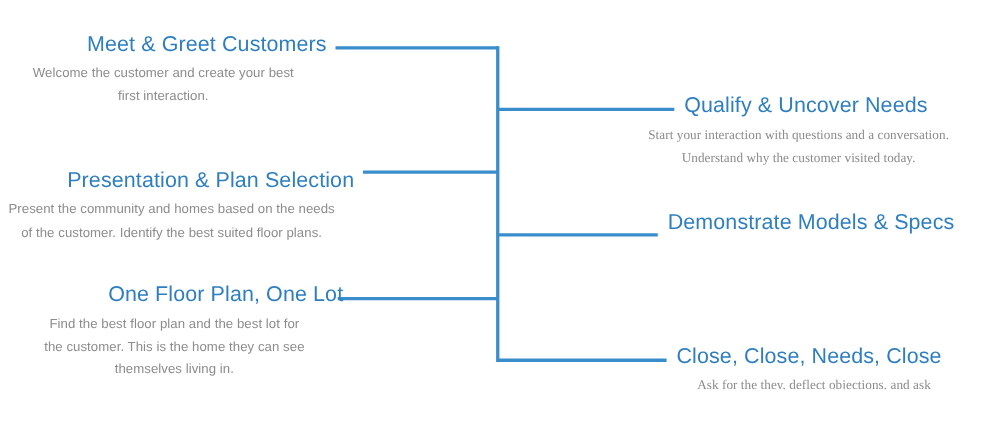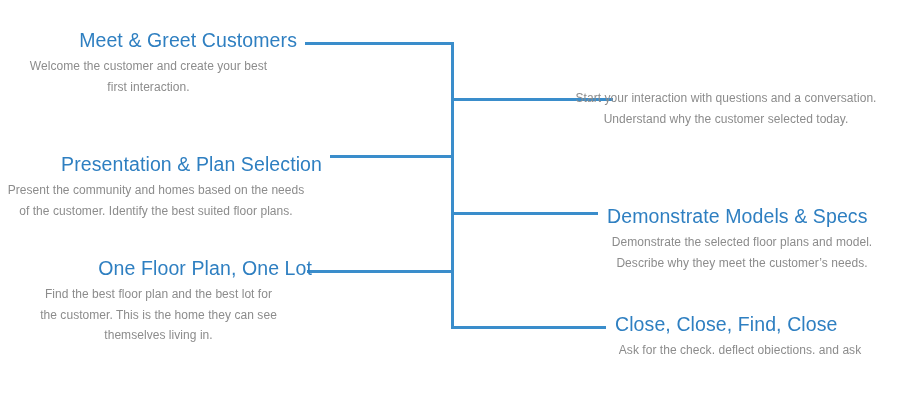--- a/index.html
+++ b/index.html
@@ -57,21 +57,21 @@
     letter-spacing: 0.05px;
     margin: 4px 0 0 0;
   }
   .step-desc-line {
     display: block;
     white-space: nowrap;
   }
 
   
   .step-left .step-desc { text-align: center; }
-  .step-right .step-desc { text-align: center; }
+  .step-right .step-desc { text-align: center; font-family: Liberation Serif, serif; }
 </style>
 </head>
 <body>
 
 <div id="canvas">
 
   <svg class="connector-layer" viewBox="0 0 900 406" width="900" height="406" aria-hidden="true">
     <g stroke="#3a8dcb" stroke-width="3" fill="none" stroke-linecap="butt">
 
       <line x1="452.5" y1="42" x2="452.5" y2="329"></line>
@@ -88,51 +88,48 @@
 
   <div class="step step-left" style="left:0px; top:28px; width:297px;">
     <div class="step-title">Meet &amp; Greet Customers</div>
     <div class="step-desc">
       <span class="step-desc-line">Welcome the customer and create your best</span>
       <span class="step-desc-line">first interaction.</span>
     </div>
   </div>
 
   <div class="step step-right" style="left:622px; top:84px; width:278px;">
+    <div class="step-title">Qualify &amp; Uncover Needs</div>
     <div class="step-desc" style="margin-left:-70px; width:348px;">
       <span class="step-desc-line">Start your interaction with questions and a conversation.</span>
-      <span class="step-desc-line">Understand why the customer selected today.</span>
+      <span class="step-desc-line">Understand why the customer visited today.</span>
     </div>
   </div>
 
   <div class="step step-left" style="left:0px; top:152px; width:322px;">
     <div class="step-title">Presentation &amp; Plan Selection</div>
     <div class="step-desc" style="margin-left:-10px; width:332px;">
       <span class="step-desc-line">Present the community and homes based on the needs</span>
       <span class="step-desc-line">of the customer. Identify the best suited floor plans.</span>
     </div>
   </div>
 
-  <div class="step step-right" style="left:607px; top:204px; width:290px;">
+  <div class="step step-right" style="left:607px; top:190px; width:290px;">
     <div class="step-title">Demonstrate Models &amp; Specs</div>
-    <div class="step-desc" style="margin-left:-20px; width:310px;">
-      <span class="step-desc-line">Demonstrate the selected floor plans and model.</span>
-      <span class="step-desc-line">Describe why they meet the customer’s needs.</span>
-    </div>
   </div>
 
   <div class="step step-left" style="left:13px; top:256px; width:299px;">
     <div class="step-title">One Floor Plan, One Lot</div>
     <div class="step-desc" style="margin-left:-8px; width:307px;">
       <span class="step-desc-line">Find the best floor plan and the best lot for</span>
       <span class="step-desc-line">the customer. This is the home they can see</span>
       <span class="step-desc-line">themselves living in.</span>
     </div>
   </div>
 
   <div class="step step-right" style="left:615px; top:312px; width:275px;">
-    <div class="step-title">Close, Close, Find, Close</div>
+    <div class="step-title">Close, Close, Needs, Close</div>
     <div class="step-desc" style="margin-left:-25px; width:300px;">
-      <span class="step-desc-line">Ask for the check, deflect objections, and ask</span>
+      <span class="step-desc-line">Ask for the they, deflect objections, and ask</span>
     </div>
   </div>
 
 </div>
 
 </body></html>

